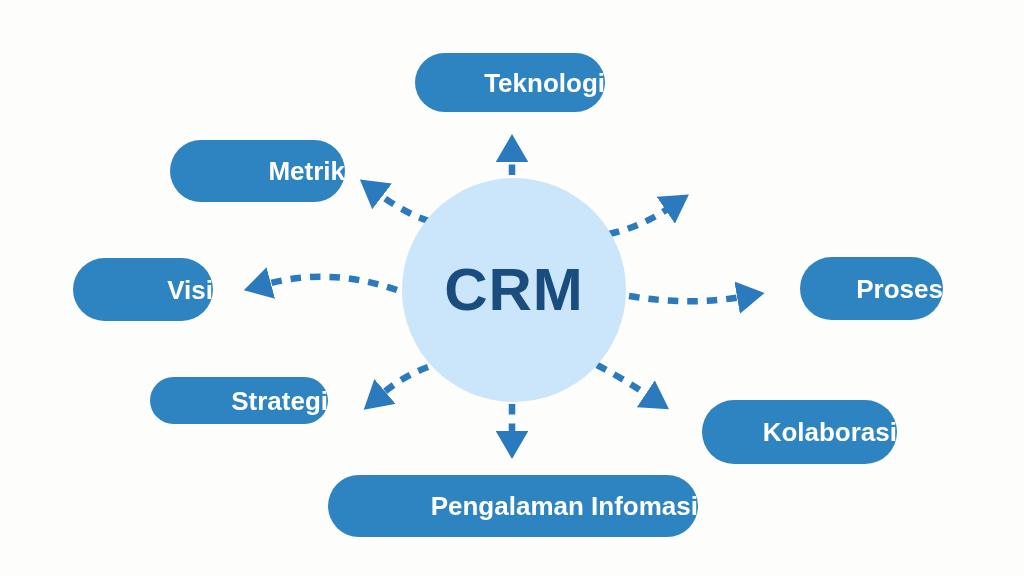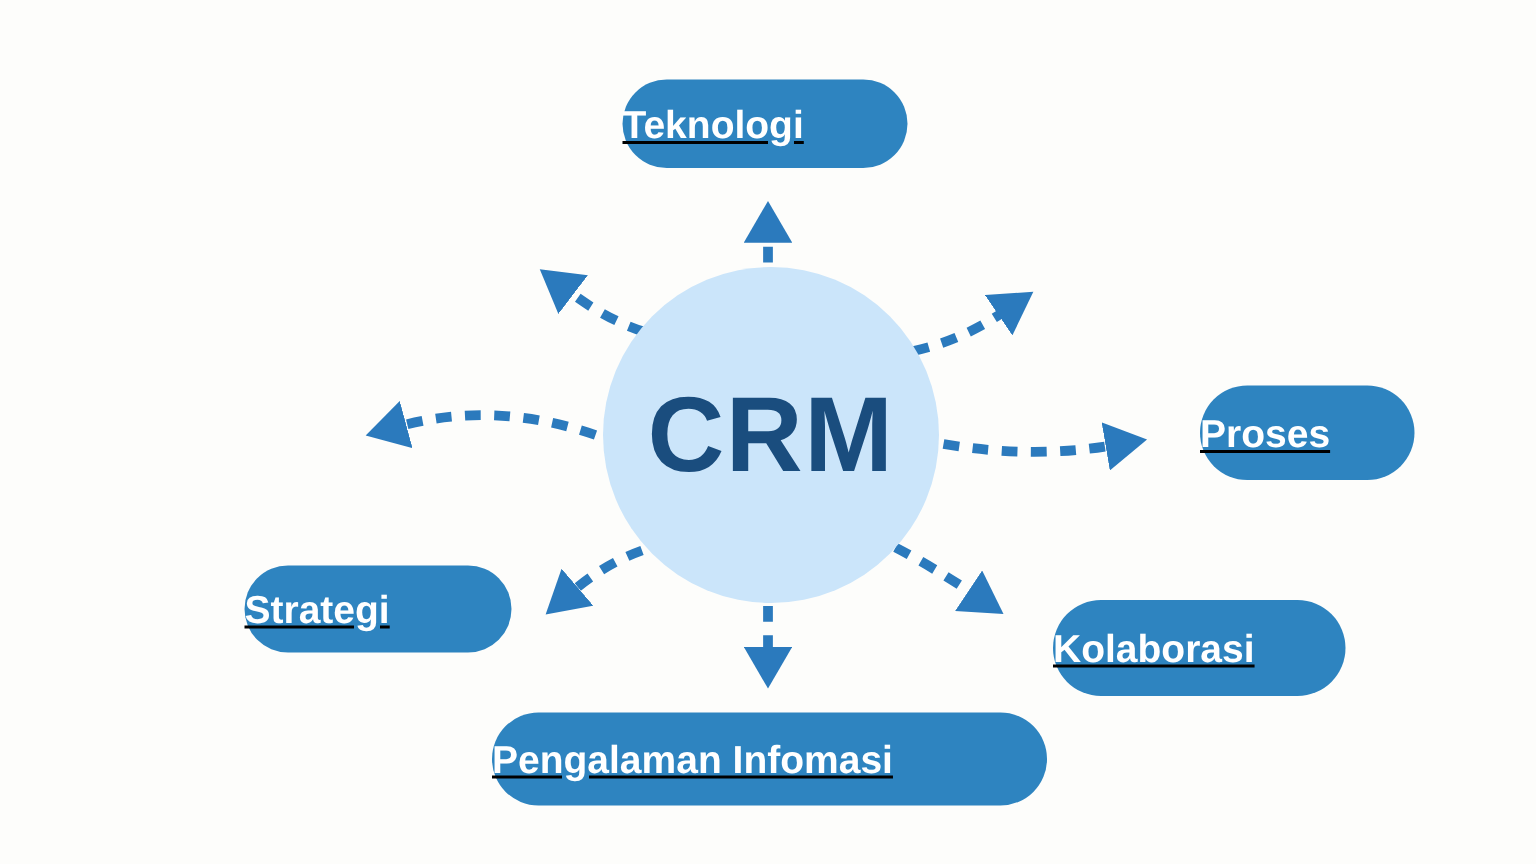--- a/index.html
+++ b/index.html
@@ -31,50 +31,49 @@
     position: absolute;
     left: 402px; top: 178px;
     width: 224px; height: 224px;
     border-radius: 50%;
     background: #CBE5FA;
     display: flex;
     align-items: center;
     justify-content: center;
   }
   .center-label {
-    font-size: 71px;
+    font-size: 60px;
     font-weight: bold;
     color: #1A4D7E;
     letter-spacing: 1px;
     line-height: 1;
     user-select: none;
   }
   .pill {
     position: absolute;
     background: #2E84C0;
     border-radius: 32px;
     display: flex;
     align-items: center;
-    justify-content: flex-start;
-    text-decoration: underline;
+    justify-content: flex-end;
   }
   .pill-label {
     color: #FFFFFF;
     font-weight: bold;
     font-size: 26px;
     line-height: 1;
     white-space: nowrap;
     user-select: none;
   }
   .n-teknologi  { left: 415px; top:  53px; width: 190px; height: 59px; }
   .n-metrik     { left: 170px; top: 140px; width: 175px; height: 62px; }
   .n-infomasi   { left: 718px; top: 130px; width: 164px; height: 63px; }
   .n-visi       { left:  73px; top: 258px; width: 140px; height: 63px; }
   .n-proses     { left: 800px; top: 257px; width: 143px; height: 63px; }
-  .n-strategi   { left: 163px; top: 377px; width: 178px; height: 58px; }
+  .n-strategi   { left: 150px; top: 377px; width: 178px; height: 47px; }
   .n-kolaborasi { left: 702px; top: 400px; width: 195px; height: 64px; }
   .n-pengalaman { left: 328px; top: 475px; width: 370px; height: 62px; }
 </style>
 </head>
 <body>
 
 <div class="canvas">
 
   <svg class="arrows-svg" viewBox="0 0 1024 576" xmlns="http://www.w3.org/2000/svg">
     <defs>
@@ -110,15 +109,21 @@
   </div>
 
   <div class="pill n-pengalaman">
     <span class="pill-label">Pengalaman Infomasi</span>
   </div>
 
   <div class="pill n-strategi">
     <span class="pill-label">Strategi</span>
   </div>
 
+  <div class="pill n-visi">
+    <span class="pill-label">Visi</span>
+  </div>
 
+  <div class="pill n-metrik">
+    <span class="pill-label">Metrik</span>
+  </div>
 
 </div>
 
 </body></html>

